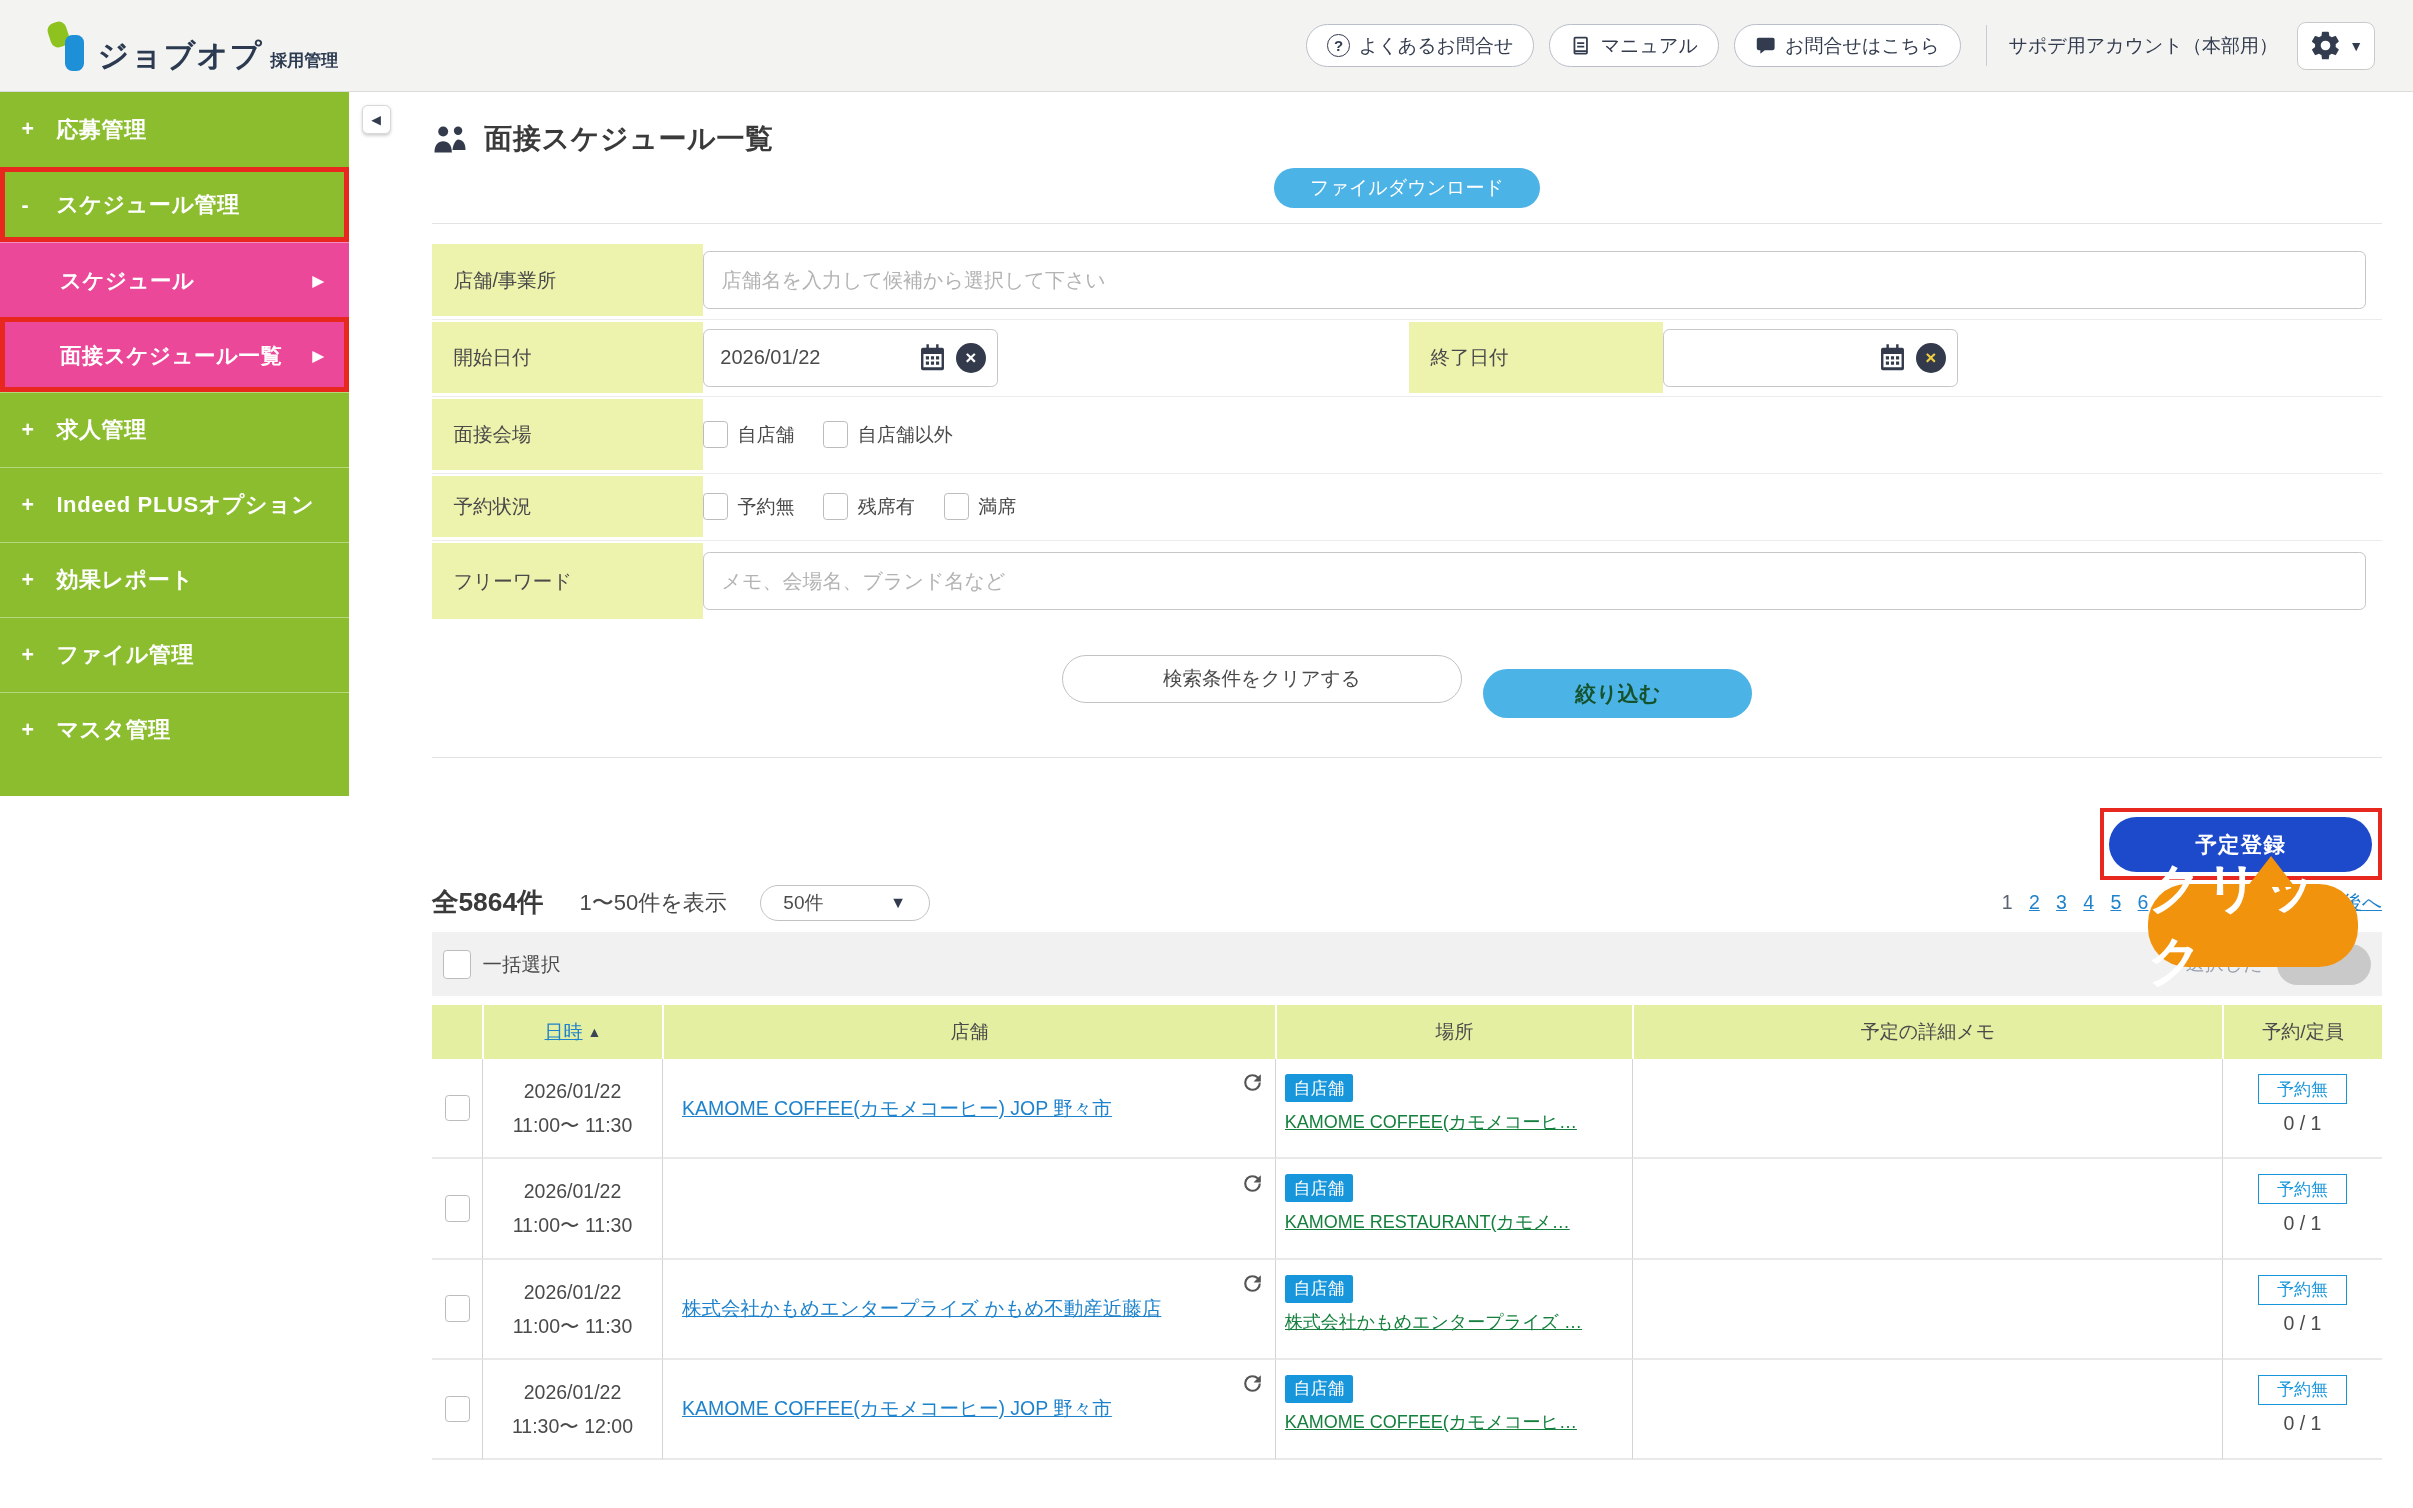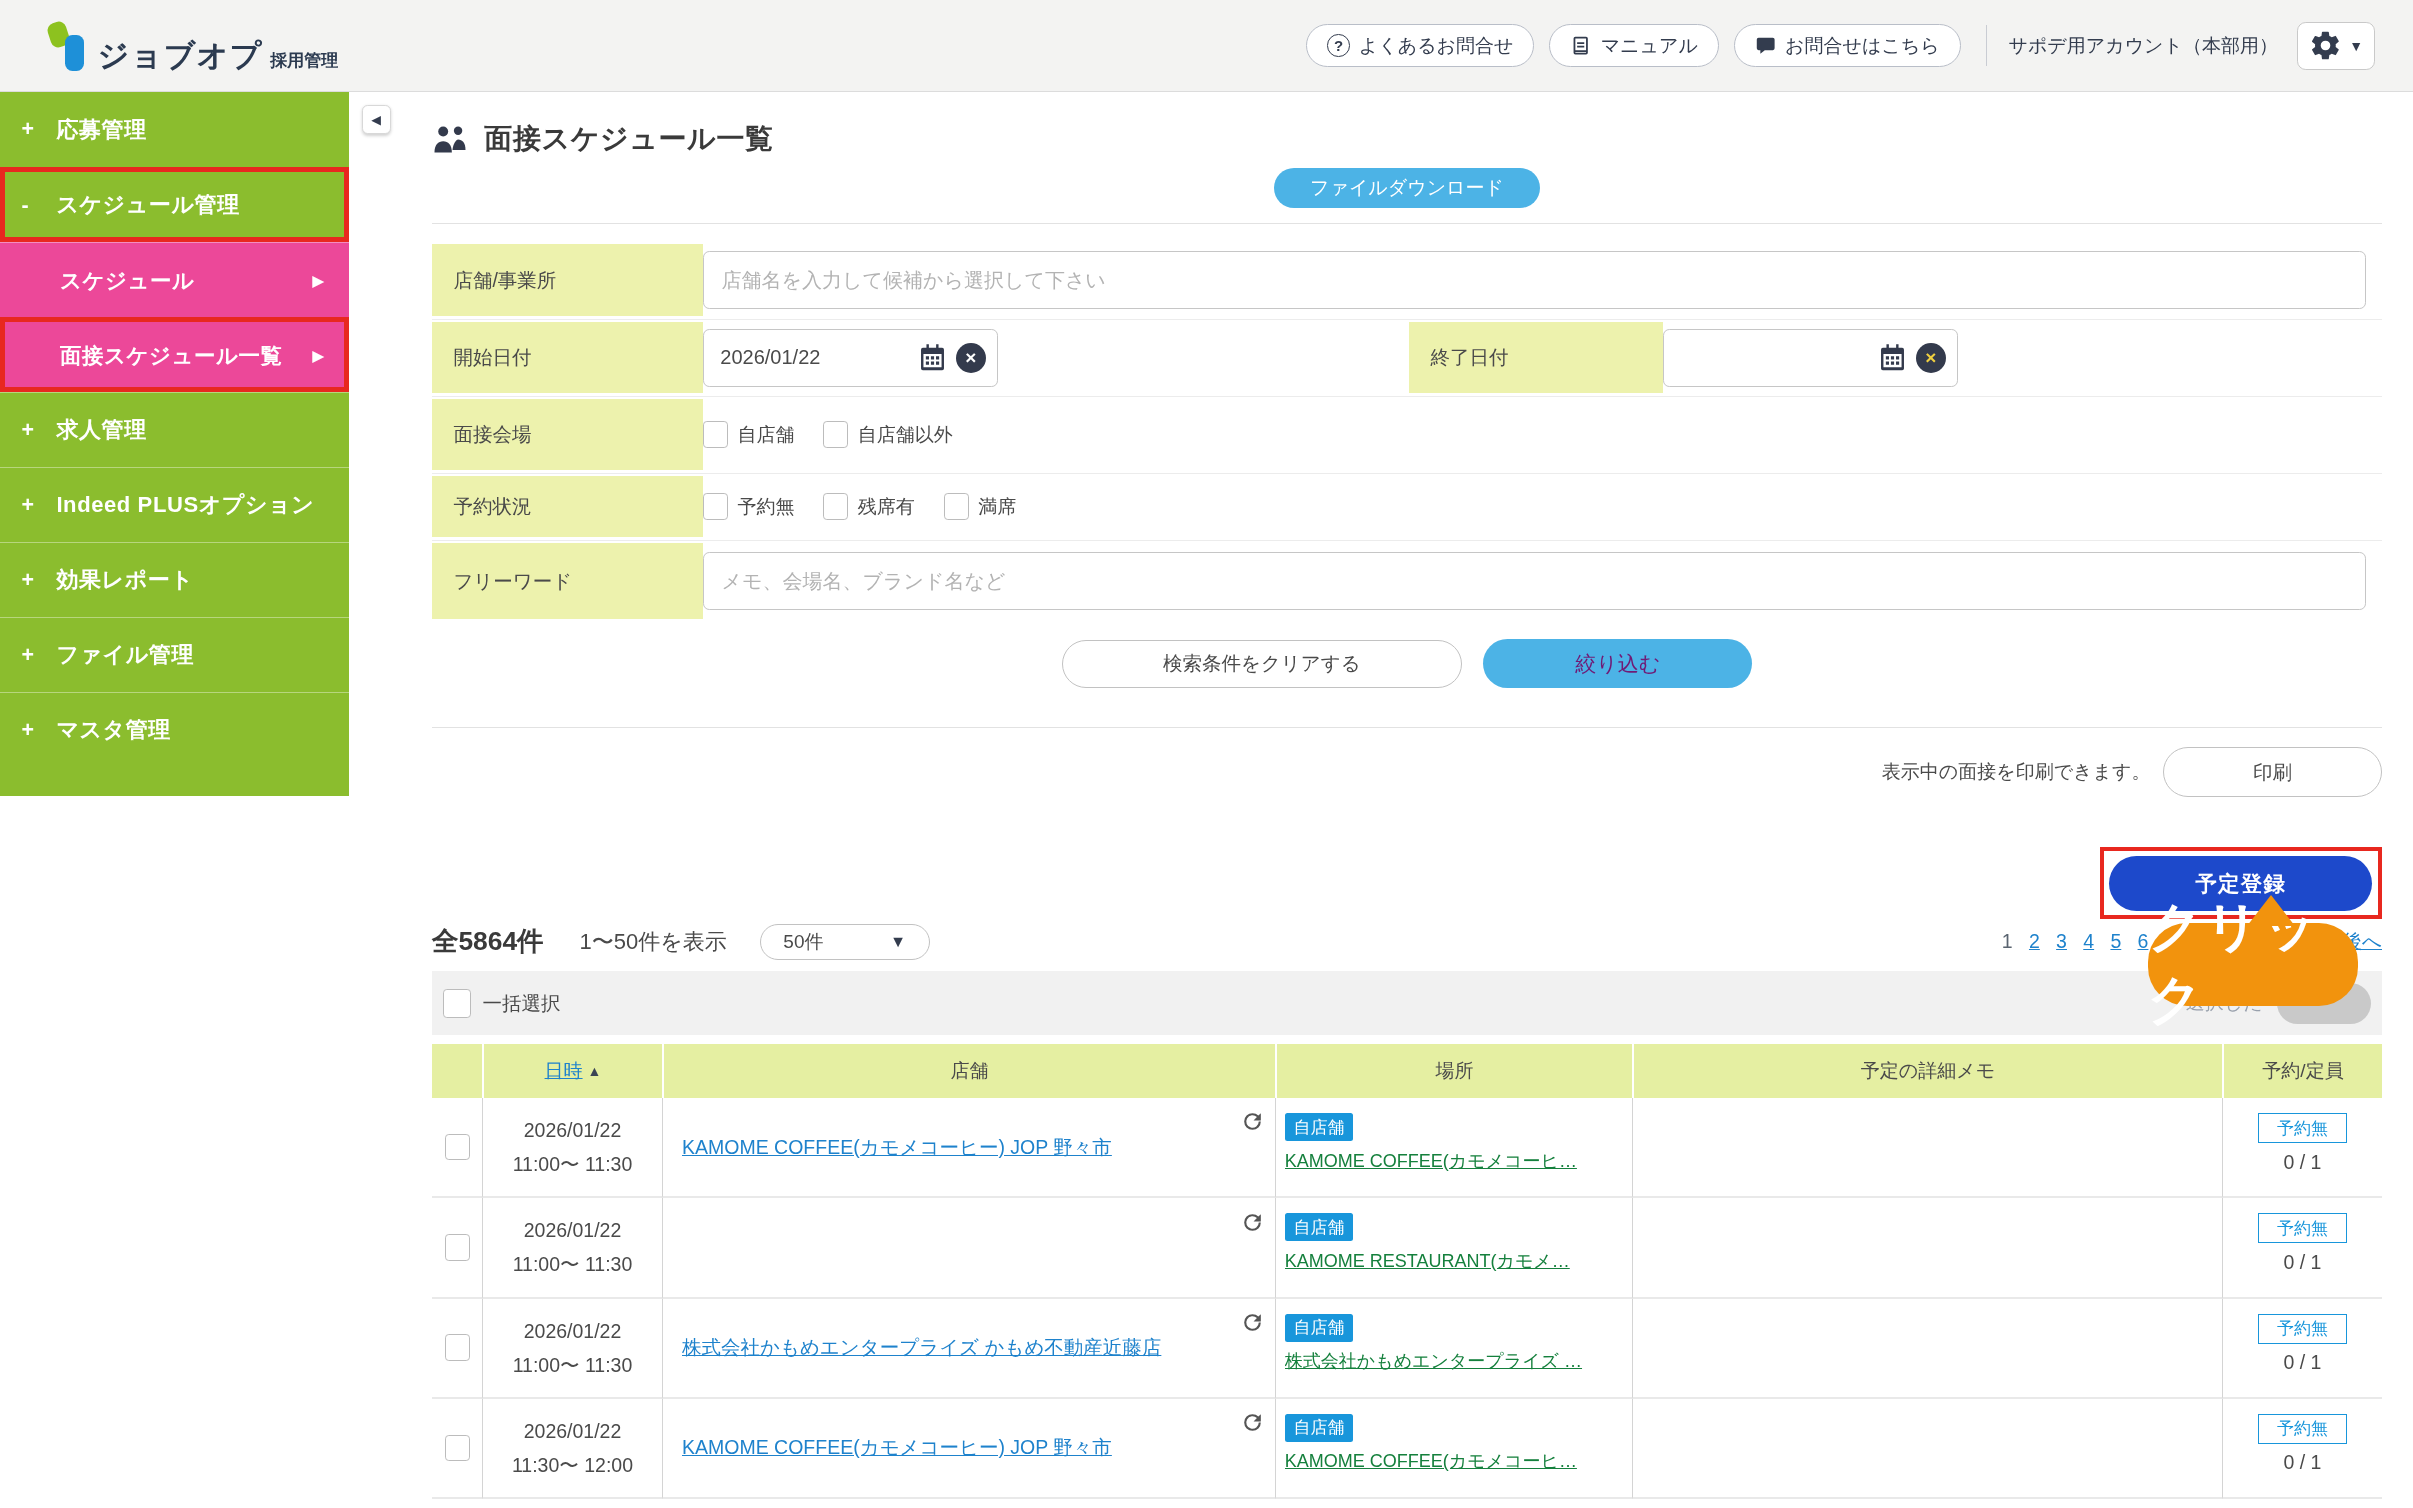--- a/index.html
+++ b/index.html
@@ -75,21 +75,21 @@
     display: flex; align-items: center; justify-content: center; line-height: 1; }
   .clear-btn.yellow { color: #f0d040; }
   .chk-group { display: flex; align-items: center; gap: 29px; }
   .chk { display: flex; align-items: center; gap: 9.4px; font-size: 19px; cursor: pointer; }
   .box { width: 25px; height: 26.4px; background: #fff; border: 1.9px solid #bcbcbc; border-radius: 3.8px; }
 
   .form-actions { margin-top: 17.6px; display: flex; justify-content: center; align-items: center; gap: 21.4px; }
   .btn-clear { width: 400px; height: 48px; border-radius: 24px; background: #fff;
     border: 1.3px solid #c2c2c2; font-size: 19.5px; color: #4a4a4a; cursor: pointer; }
   .btn-filter { width: 269px; height: 49px; border-radius: 24.5px; background: #4cb3e6;
-    border: none; color: #701a75; font-size: 21px; font-weight: normal; cursor: pointer; }
+    border: none; color: #14532d; font-size: 21px; font-weight: bold; cursor: pointer; margin-top: 30px; }
   .divider2 { border: none; border-top: 1.3px solid #e2e2e2; margin-top: 39px; }
 
   .print-row { margin-top: 19px; display: flex; justify-content: flex-end; align-items: center; gap: 12.6px; }
   .print-note { font-size: 19px; color: #4a4a4a; }
   .btn-print { width: 219px; height: 50px; border-radius: 25px; background: #fff;
     border: 1.3px solid #c2c2c2; font-size: 19.5px; color: #4a4a4a; cursor: pointer; }
 
   .register-row { margin-top: 50px; display: flex; justify-content: flex-end; }
   .register-wrap { border: 4.4px solid #e8281f; padding: 4.4px 5.7px; }
   .btn-register { width: 263px; height: 55px; border-radius: 28px; background: #1d49cb;
@@ -337,24 +337,20 @@
       </div>
     </div>
 
     <div class="form-actions">
       <button class="btn-clear">検索条件をクリアする</button>
       <button class="btn-filter">絞り込む</button>
     </div>
 
     <hr class="divider2">
 
-    <div class="print-row">
-      <span class="print-note">表示中の面接を印刷できます。</span>
-      <button class="btn-print">印刷</button>
-    </div>
 
     <div class="register-row">
       <div class="register-wrap">
         <button class="btn-register">予定登録</button>
       </div>
     </div>
 
     <div class="list-controls">
       <div class="count-row">
         <span class="total">全5864件</span>

